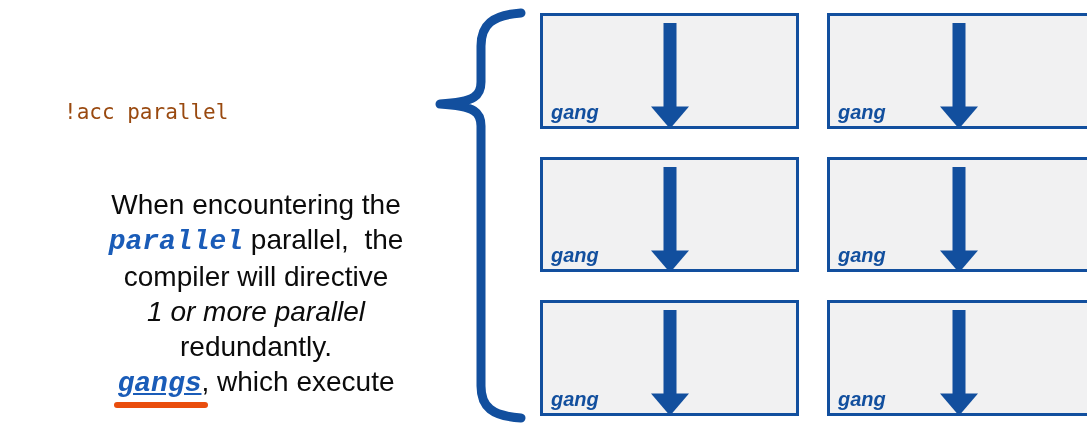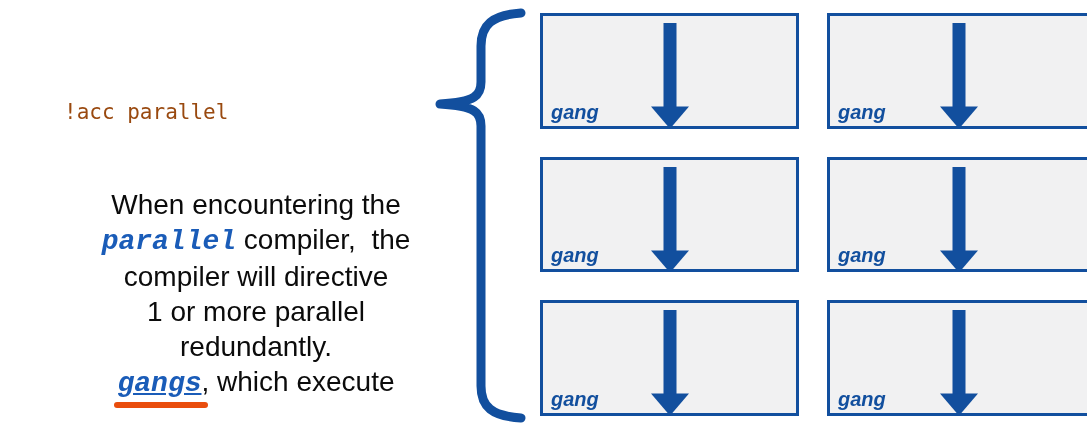--- a/index.html
+++ b/index.html
@@ -20,21 +20,21 @@
 
   
   .para {
     position: absolute; left: 57px; top: 161px; width: 398px;
     text-align: center; color: #0B0B0B;
     font-size: 28px; line-height: 35px; margin-top: 26px;
   }
   .para .seg { white-space: pre-wrap; }
   .seg.blue { color: #1A5CB8; font-weight: bold; font-style: italic; font-family: Liberation Mono, monospace; }
   .seg.underline { text-decoration: underline; }
-  .seg.italic { }
+  .seg.italic { font-style: italic; }
   .gangs-wrap { position: relative; display: inline-block; }
   .orange-marker {
     position: absolute; left: -3px; right: -6px; bottom: -7px;
     height: 6px; background: #E94D0D; border-radius: 3px;
   }
 
   
   .brace { position: absolute; left: 428px; top: 6px; width: 100px; height: 420px; }
 
   
@@ -69,21 +69,21 @@
 
 <div class="canvas">
 
   <div class="code">!acc parallel</div>
 
   <div class="para">
     <div class="pline">
       <span class="seg">When encountering the</span>
     </div>
     <div class="pline">
-      <span class="seg blue">parallel</span><span class="seg"> compiler,  the</span>
+      <span class="seg blue">parallel</span><span class="seg"> parallel,  the</span>
     </div>
     <div class="pline">
       <span class="seg">compiler will directive</span>
     </div>
     <div class="pline">
       <span class="seg italic">1 or more parallel</span>
     </div>
     <div class="pline">
       <span class="seg">redundantly.</span>
     </div>

